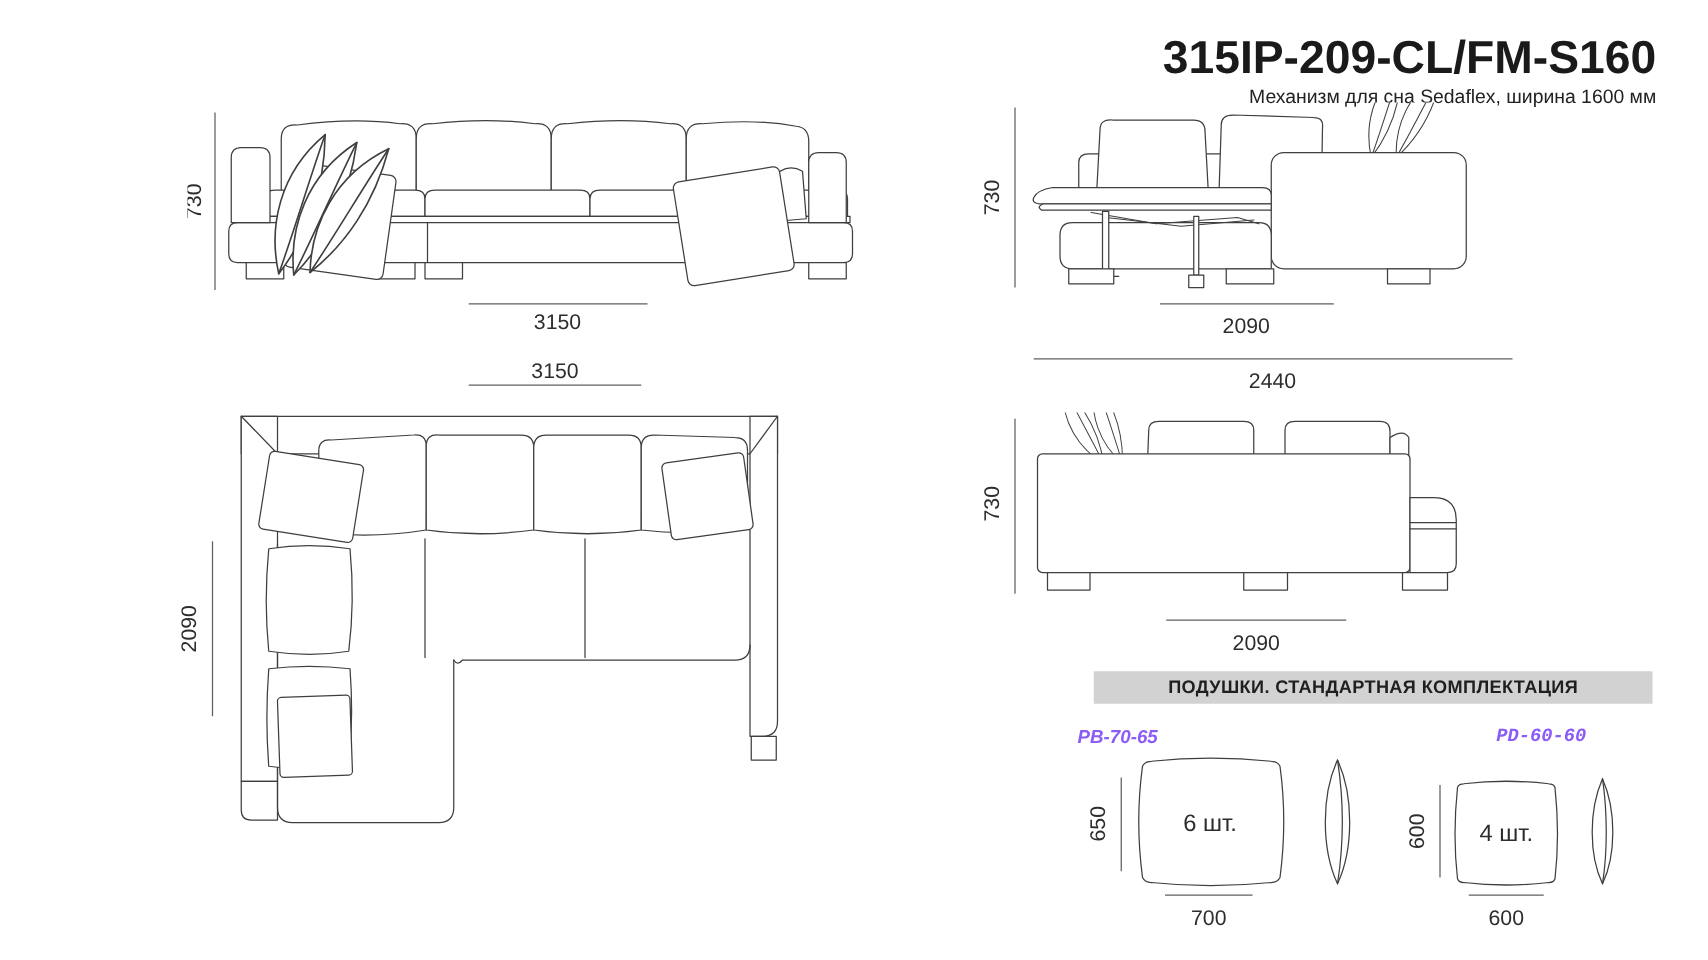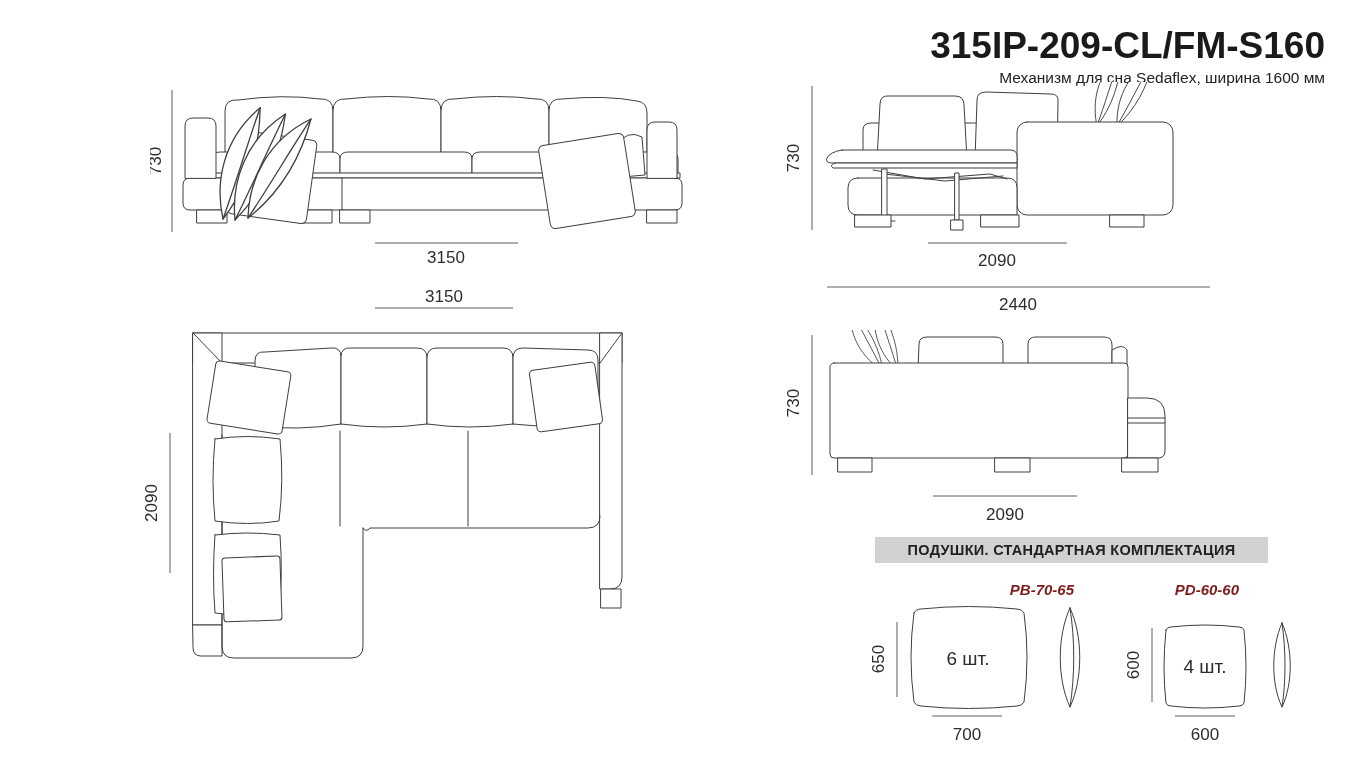--- a/index.html
+++ b/index.html
@@ -13,27 +13,27 @@
   .ln   { fill:#ffffff; stroke:#3f3f3f; stroke-width:1; stroke-linejoin:round; stroke-linecap:round; }
   .lno  { fill:none;    stroke:#3f3f3f; stroke-width:1; stroke-linejoin:round; stroke-linecap:round; }
   .dim  { stroke:#5f5f5f; stroke-width:1; }
   .dimtext { font-family:"Liberation Sans", sans-serif; font-size:17px; fill:#2d2d2d; }
   .qty  { font-family:"Liberation Sans", sans-serif; font-size:19px; fill:#2d2d2d; }
 
   .title-block { position:absolute; top:27px; right:41px; text-align:right; }
   .title-block .model { font-size:37px; font-weight:bold; letter-spacing:0; line-height:1.05; }
   .title-block .subtitle { font-size:15.5px; margin-top:3px; color:#222; }
 
-  .pillows-header { position:absolute; left:875px; top:537px; width:393px; height:26px;
+  .pillows-header { position:absolute; left:875px; top:537px; width:447px; height:26px;
                     background:#d2d2d2; text-align:center; line-height:26px;
                     font-size:14.5px; font-weight:bold; letter-spacing:.3px; color:#1f1f1f; }
   .pillow-name { position:absolute; top:581px; font-size:15px; font-weight:bold; font-style:italic;
-                 text-align:right; color:#7f1d1d; }
+                 text-align:left; color:#8b5cf6; }
   .pillow-name.pb { left:862px; width:212px; }
-  .pillow-name.pd { left:1109px; width:130px; }
+  .pillow-name.pd { left:1197px; width:130px;font-family:Liberation Mono, monospace; }
 </style>
 </head>
 <body>
 
 <div class="sheet">
 
   <div class="title-block">
     <div class="model">315IP-209-CL/FM-S160</div>
     <div class="subtitle">Механизм для сна Sedaflex, ширина 1600 мм</div>
   </div>

